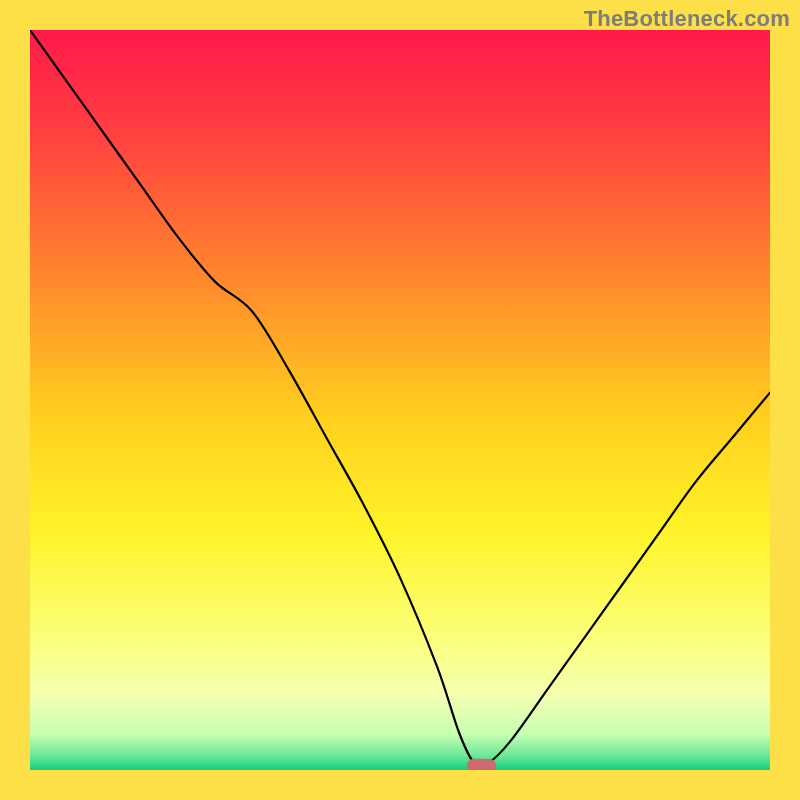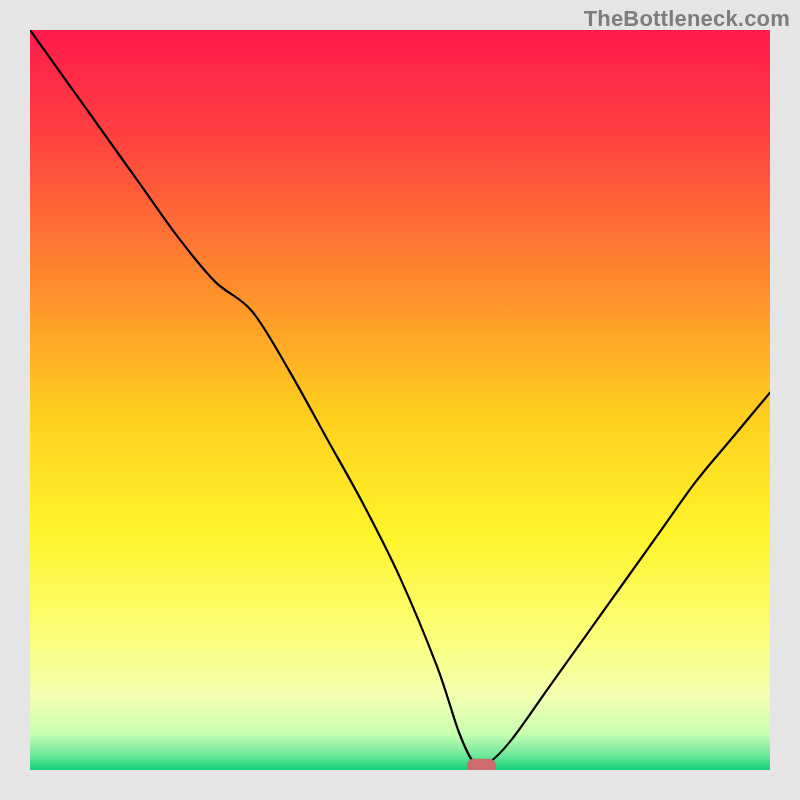--- a/index.html
+++ b/index.html
@@ -7,21 +7,21 @@
     padding: 0;
     width: 800px;
     height: 800px;
     overflow: hidden;
     background: #000;
   }
   .frame {
     position: relative;
     width: 800px;
     height: 800px;
-    background: #e5e5e5;
+    background: #fde047;
   }
   .plot-area {
     position: absolute;
     left: 30px;
     top: 30px;
     width: 740px;
     height: 740px;
   }
   .watermark {
     position: absolute;

